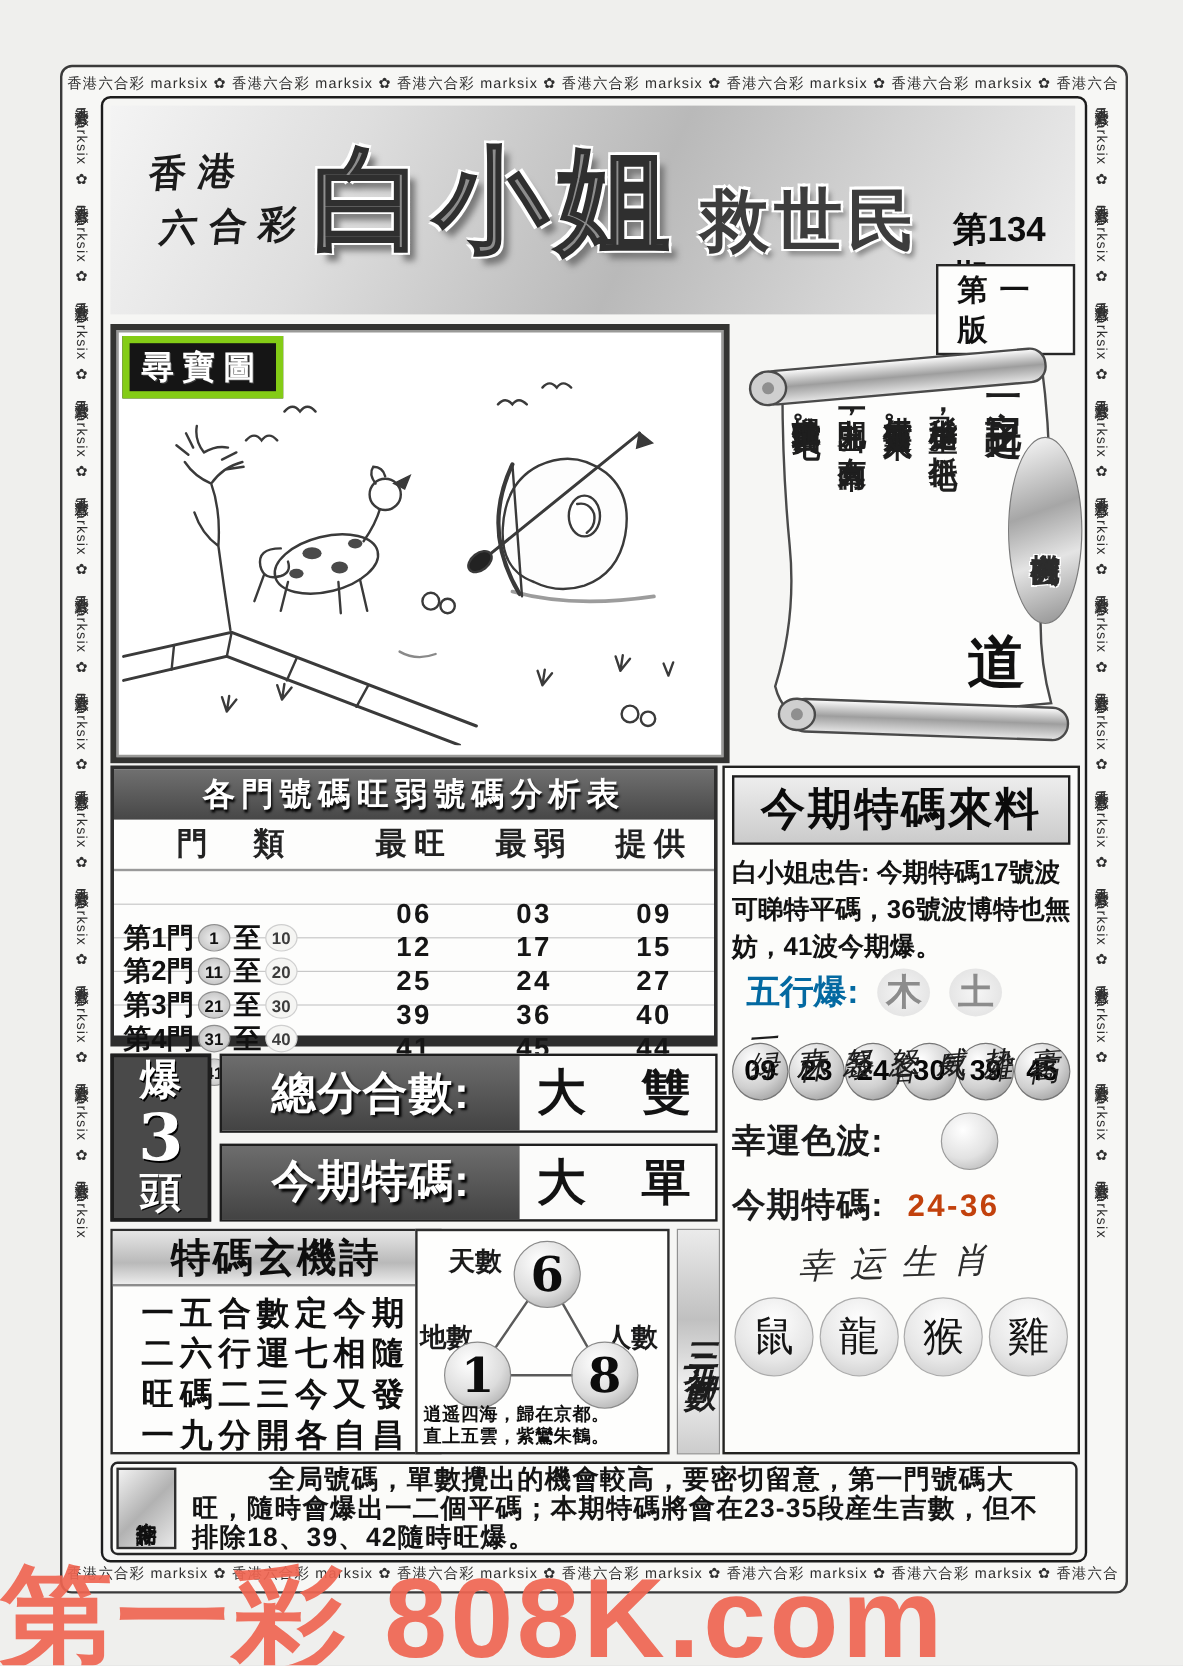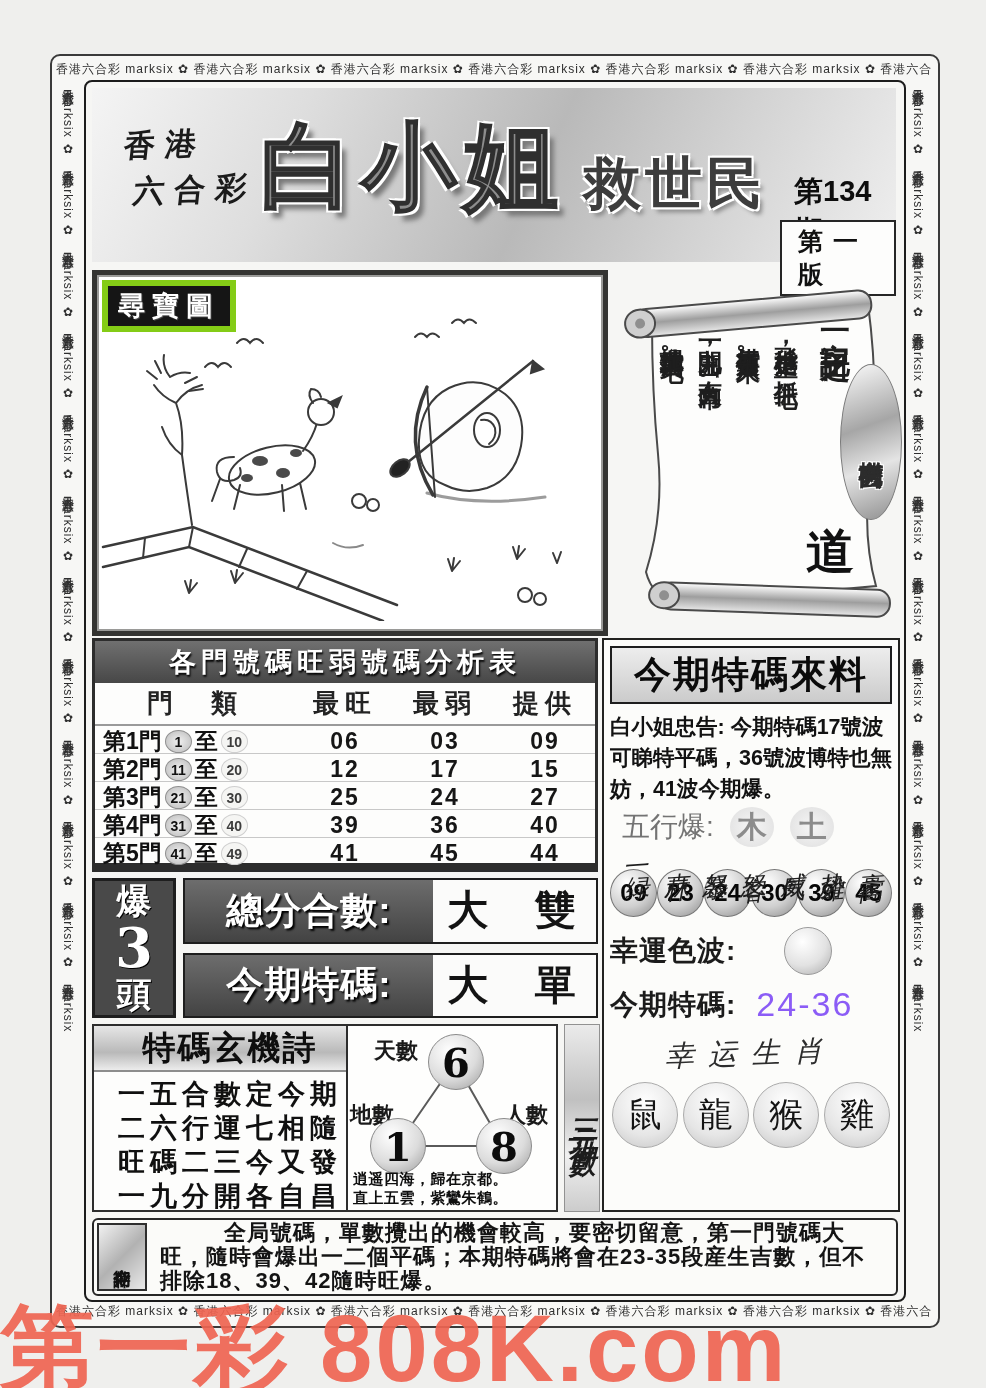--- a/index.html
+++ b/index.html
@@ -60,21 +60,21 @@
           border-bottom-width:9px;background:#fdfdfc;box-sizing:border-box;}
   .t-title{height:42px;background:linear-gradient(#707070,#474747);color:#fff;font-size:27px;
            font-weight:bold;letter-spacing:5px;display:flex;align-items:center;justify-content:center;
            text-shadow:1px 2px 2px #000;}
   .t-head{display:grid;grid-template-columns:200px 1fr 1fr 1fr;font-size:26px;font-weight:bold;
           color:#232323;border-bottom:2px solid #9a9a9a;padding:3px 0;text-align:center;letter-spacing:6px;}
   .t-row{display:grid;grid-template-columns:200px 1fr 1fr 1fr;font-size:23px;align-items:center;
          border-bottom:1px solid #c8c8c8;height:27px;text-align:center;}
   .t-row:last-child{border-bottom:none;}
   .gatecell{display:flex;align-items:center;justify-content:flex-start;gap:3px;padding-left:8px;
-            font-weight:bold;font-size:23px;}
+            font-weight:bold;font-size:23px;margin-top:40px;}
   .circ{display:inline-flex;width:25px;height:21px;border-radius:50%;align-items:center;justify-content:center;
         background:radial-gradient(#f1f1f1,#b9b9b9);border:1px solid #8f8f8f;font-size:14px;font-weight:bold;}
   .circ2{display:inline-flex;width:25px;height:21px;border-radius:50%;align-items:center;justify-content:center;
          background:#f5f5f3;border:1px solid #cfcfcf;font-size:14px;font-weight:bold;color:#3c3c3c;}
   .numcell{font-weight:600;letter-spacing:2px;color:#161616;}
   
   .burst{position:absolute;left:6px;top:796px;width:506px;height:140px;display:flex;gap:7px;box-sizing:border-box;}
   .burst-side{width:84px;background:#494949;border:3px solid #1e1e1e;color:#fff;display:flex;
               flex-direction:column;align-items:center;justify-content:center;line-height:1.05;
               text-shadow:1px 1px 0 #000;box-sizing:border-box;}
@@ -115,35 +115,35 @@
   .sanyuan span{writing-mode:vertical-rl;text-orientation:upright;font-family:"DejaVu Serif",serif;
                 font-style:italic;font-weight:bold;font-size:27px;letter-spacing:10px;color:#1c1c1c;}
   
   .special{position:absolute;left:516px;top:556px;width:298px;height:574px;border:2px solid #222220;
            background:#fcfcfa;box-sizing:border-box;padding:6px;display:flex;flex-direction:column;}
   .sp-title{border:2px solid #1e1e1e;background:linear-gradient(#ededed,#cbcbcb);height:54px;flex:none;
             display:flex;align-items:center;justify-content:center;font-size:37px;font-weight:bold;
             letter-spacing:2px;color:#0b0b0b;}
   .sp-advice{margin-top:8px;font-size:21.5px;font-weight:bold;line-height:31px;color:#121212;}
   .sp-wuxing{display:flex;align-items:center;gap:16px;margin:2px 0 0 12px;}
-  .sp-wuxing .lab{font-size:28px;font-weight:normal;color:#737373;}
+  .sp-wuxing .lab{font-size:28px;font-weight:bold;color:#0369a1;}
   .wx{width:44px;height:40px;border-radius:50%;background:radial-gradient(#f6f6f6,#dedede);
       display:flex;align-items:center;justify-content:center;font-size:30px;font-weight:bold;color:#8c8c8c;}
   .sp-callig{display:flex;justify-content:space-between;padding:6px 8px 0;}
   .callig-col{writing-mode:vertical-rl;text-orientation:upright;font-family:"DejaVu Serif",serif;
               font-style:italic;font-size:25px;color:#1d1d1d;transform:rotate(-4deg);letter-spacing:4px;}
   .sp-balls{display:flex;justify-content:space-between;margin-top:8px;}
   .ball{width:46px;height:46px;border-radius:50%;border:1px solid #767676;
         background:radial-gradient(circle at 35% 28%,#ffffff 0%,#cfcfcf 55%,#8b8b8b 100%);
         display:flex;align-items:center;justify-content:center;font-size:24px;font-weight:bold;color:#070707;}
   .sp-row{display:flex;align-items:center;margin-top:10px;}
   .sp-row .lab{font-size:28px;font-weight:bold;color:#1b1b1b;letter-spacing:1px;}
   .colorball{width:46px;height:46px;border-radius:50%;border:1px solid #9a9a9a;margin-left:48px;
              background:radial-gradient(circle at 38% 30%,#ffffff 0%,#e2e2e2 55%,#ababab 100%);}
-  .rangeval{font-size:34px;font-weight:normal;letter-spacing:2px;margin-left:20px;color:#8b5cf6;}
+  .rangeval{font-size:26px;font-weight:bold;letter-spacing:2px;margin-left:20px;color:#c2410c;}
   .sp-zodiac-title{text-align:center;margin-top:10px;font-family:"DejaVu Serif",serif;font-style:italic;
                    font-size:29px;color:#2d2d2d;letter-spacing:14px;transform:rotate(-2deg);}
   .sp-zodiac{display:flex;justify-content:space-between;margin-top:8px;padding:0 2px;}
   .zcirc{width:64px;height:64px;border-radius:50%;border:1px solid #ababab;
          background:radial-gradient(circle at 50% 30%,#ffffff 0%,#e6e6e6 60%,#c6c6c6 100%);
          display:flex;align-items:center;justify-content:center;}
   .zcirc span{font-family:"DejaVu Serif",serif;font-size:34px;color:#141414;}
   
   .eval{position:absolute;left:6px;top:1136px;width:806px;height:78px;border:2px solid #262626;
         border-radius:6px;background:#fbfbf9;display:flex;box-sizing:border-box;}

